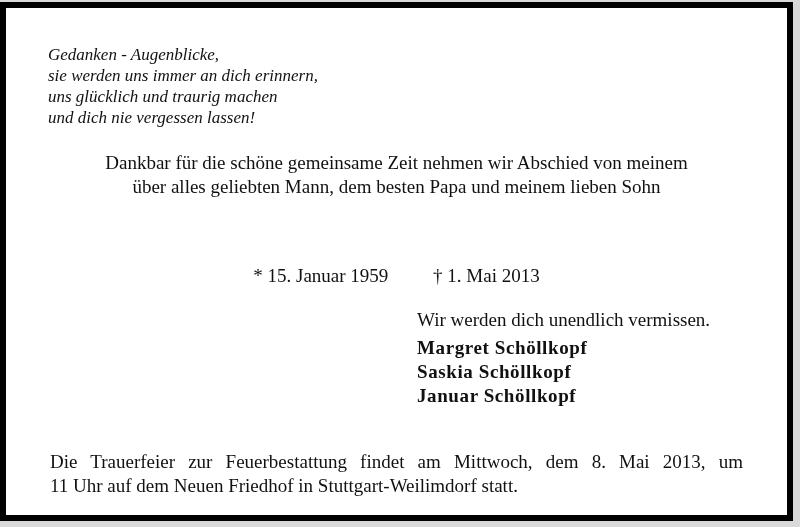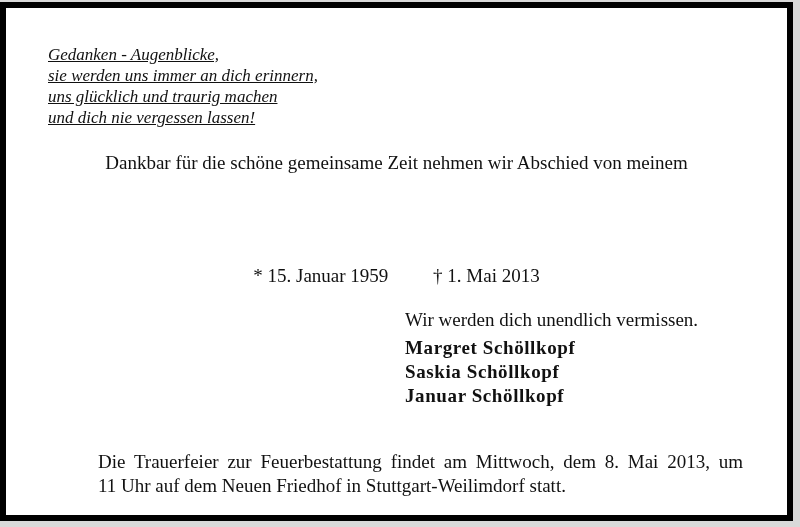--- a/index.html
+++ b/index.html
@@ -10,60 +10,61 @@
     .card {
       position: absolute; left: 0; top: 2px; width: 793px; height: 519px;
       background: #fff; border-top: 6px solid #000; border-left: 6px solid #000;
       border-right: 6px solid #000; border-bottom: 6px solid #000;
       box-sizing: border-box;
     }
     .poem {
       position: absolute; left: 42px; top: 36px;
       font-style: italic; font-size: 17px; line-height: 21px;
     }
-    .poem div { white-space: nowrap; text-decoration: underline; }
+    .poem div { white-space: nowrap; }
     .intro {
       position: absolute; left: 0; right: 0; top: 143px;
       text-align: center; font-size: 19px; line-height: 24px;
     }
     .name {
       position: absolute; left: 0; right: 0; top: 199px;
       text-align: center; font-size: 47px; line-height: 56px; letter-spacing: 0.5px;
     }
     .dates {
       position: absolute; left: 0; right: 0; top: 256px;
       text-align: center; font-size: 19px; line-height: 24px;
     }
     .dates span { display: inline-block; }
     .dates .birth { margin-right: 40px; }
     .family {
-      position: absolute; left: 399px; top: 300px;
+      position: absolute; left: 411px; top: 300px;
     }
     .family .closing { font-size: 19px; line-height: 24px; margin-bottom: 4px; white-space: nowrap; }
     .family .members div { font-size: 19px; font-weight: bold; line-height: 24px; letter-spacing: 0.6px; white-space: nowrap; }
     .ceremony {
       position: absolute; left: 44px; right: 44px; top: 442px;
       font-size: 19px; line-height: 24px;
     }
-    .ceremony div { white-space: nowrap; margin-left: 48px; }
+    .ceremony div { white-space: nowrap; }
     .ceremony .line1 { text-align: justify; text-align-last: justify; white-space: normal; }
   </style>
 </head>
 <body>
 
 <div class="card">
   <div class="poem">
     <div>Gedanken - Augenblicke,</div>
     <div>sie werden uns immer an dich erinnern,</div>
     <div>uns glücklich und traurig machen</div>
     <div>und dich nie vergessen lassen!</div>
   </div>
 
   <div class="intro">
     <div>Dankbar für die schöne gemeinsame Zeit nehmen wir Abschied von meinem</div>
+    <div>über alles geliebten Mann, dem besten Papa und meinem lieben Sohn</div>
   </div>
 
 
   <div class="dates">
     <span class="birth">* 15. Januar 1959</span>
     <span class="death">† 1. Mai 2013</span>
   </div>
 
   <div class="family">
     <div class="closing">Wir werden dich unendlich vermissen.</div>

